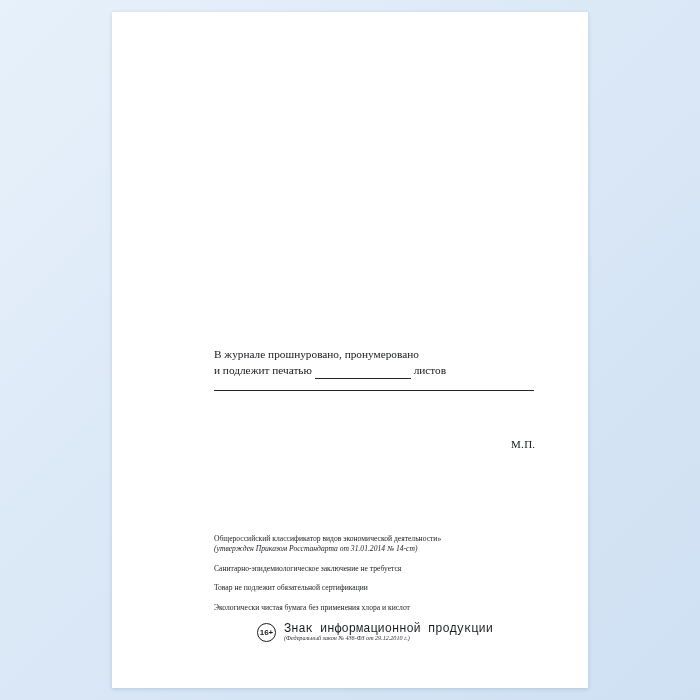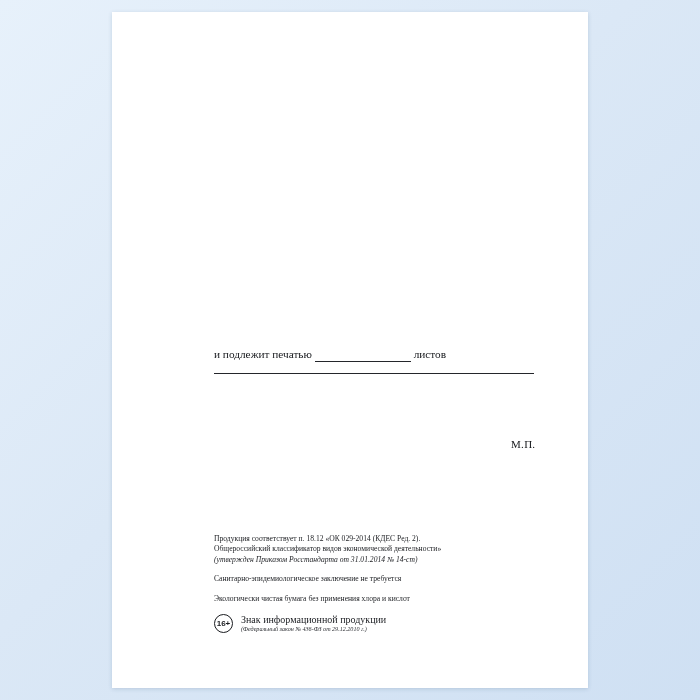--- a/index.html
+++ b/index.html
@@ -82,20 +82,21 @@
     line-height: 10.4px;
   }
   .legal p { margin: 0; }
   .legal .grp { margin-bottom: 9px; }
   .legal .ital { font-style: italic; }
 
   .info-row {
     position: relative;
     margin-top: 10px;
     height: 22px;
+    margin-left: 43px;
   }
   .age-mark {
     position: absolute;
     left: 0;
     top: 0;
     width: 19px;
     height: 19px;
     border: 1.1px solid #1a1c20;
     border-radius: 50%;
     box-sizing: border-box;
@@ -103,59 +104,63 @@
     font-size: 8px;
     font-weight: bold;
     line-height: 17px;
     text-align: center;
     color: #1a1c20;
   }
   .info-text {
     position: absolute;
     left: 27px;
     top: 1px;
-    font-size: 10px;
+    font-size: 12px;
     line-height: 10px;
+    font-family: Liberation Mono, monospace;
   }
   .info-sub {
     position: absolute;
     left: 27px;
     top: 11px;
     font-size: 6.1px;
     font-style: italic;
     line-height: 9px;
     color: #2a2c31;
   }
 </style>
 </head>
 <body>
 
 <div id="stage">
 
   <div class="page">
     <div class="page-inner">
 
       <div class="mid-block">
+        <div class="ln">В журнале прошнуровано, пронумеровано</div>
         <div class="ln">
           <span>и подлежит печатью</span>
           <span class="rule r-long"></span>
           <span>листов</span>
         </div>
         <div class="full-rule"></div>
         <div class="mp">М.П.</div>
       </div>
 
       <div class="legal">
         <div class="grp">
-          <p>Продукция соответствует п. 18.12 «ОК 029-2014 (КДЕС Ред. 2).</p>
           <p>Общероссийский классификатор видов экономической деятельности»</p>
           <p class="ital">(утвержден Приказом Росстандарта от 31.01.2014 № 14-ст)</p>
         </div>
         <div class="grp">
           <p>Санитарно-эпидемиологическое заключение не требуется</p>
+        </div>
+        <div class="grp">
+          <p>Товар не подлежит обязательной сертификации</p>
         </div>
         <div class="grp">
           <p>Экологически чистая бумага без применения хлора и кислот</p>
         </div>
 
         <div class="info-row">
           <div class="age-mark">16+</div>
           <div class="info-text">Знак информационной продукции</div>
           <div class="info-sub">(Федеральный закон № 436-ФЗ от 29.12.2010 г.)</div>
         </div>

